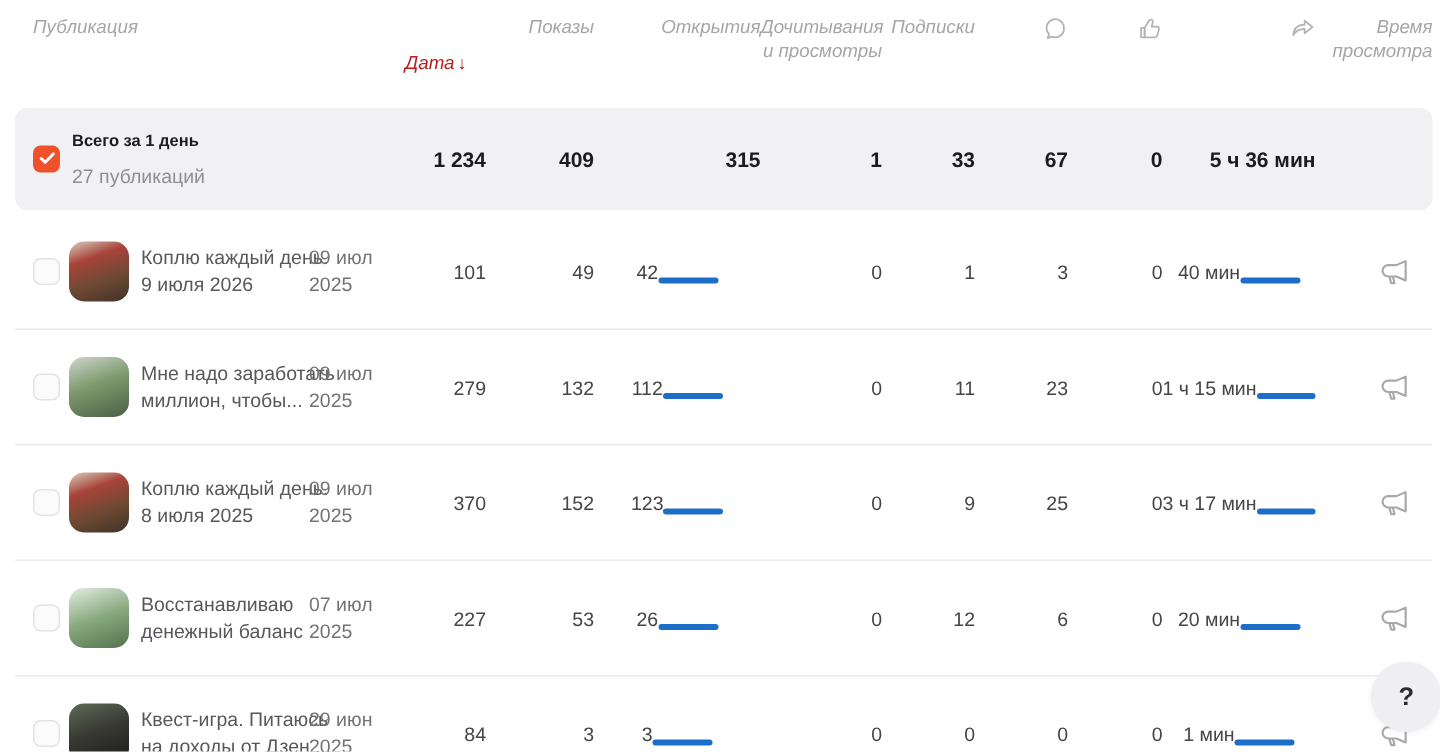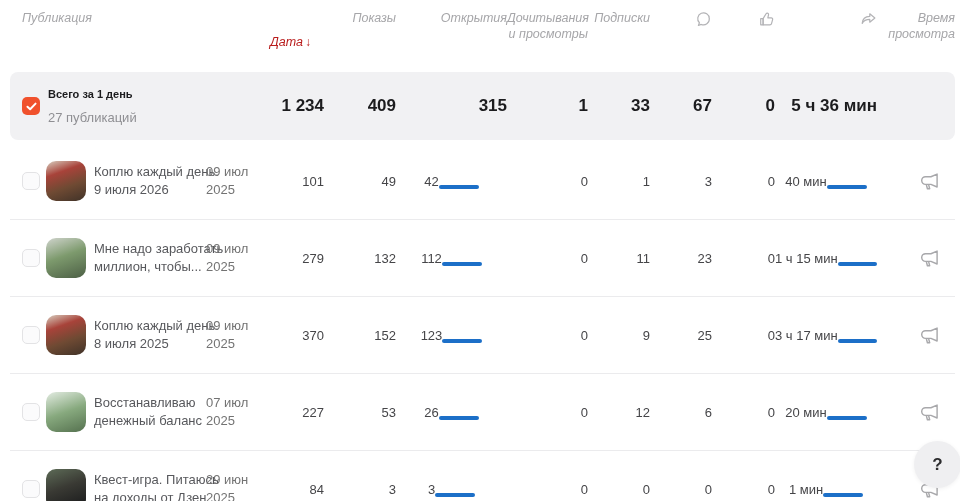--- a/index.html
+++ b/index.html
@@ -22,21 +22,21 @@
   .h-date{color:#b91c1c;cursor:pointer;white-space:nowrap;margin-top:24px;}
   .h-date .arrow{font-size:12px;margin-left:2px;}
   .h-num{text-align:right;cursor:pointer;}
   .h-icon{display:flex;justify-content:flex-end;cursor:pointer;padding-top:1px;}
   .h-icon svg{display:block;}
   
   .summary{background:#f1f1f3;border-radius:8px;height:68px;margin-top:18px;}
   .sum-title-wrap{grid-column:2/5;padding-left:2px;}
   .sum-title{font-size:11px;font-weight:700;color:#1c1c1e;line-height:1.3;}
   .sum-sub{font-size:13px;color:#8f8f93;margin-top:8px;}
-  .sum-num{text-align:right;font-size:17px;font-weight:700;color:#1c1c1e;white-space:nowrap;}
+  .sum-num{text-align:right;font-size:14px;font-weight:700;color:#1c1c1e;white-space:nowrap;}
   
   .cell-check{display:flex;align-items:center;}
   .checkbox{width:18px;height:18px;margin-left:12px;border-radius:5px;
     border:1.5px solid #e3e3e5;background:#fbfbfc;box-sizing:border-box;cursor:pointer;}
   .checkbox.checked{border:none;display:flex;align-items:center;justify-content:center;cursor:pointer;}
   
   .row{height:76px;font-size:13px;color:#454548;}
   .row + .row{border-top:1px solid #ebebed;}
   .rows{margin-top:3px;}
   .thumb{display:block;width:40px;height:40px;border-radius:10px;cursor:pointer;}

